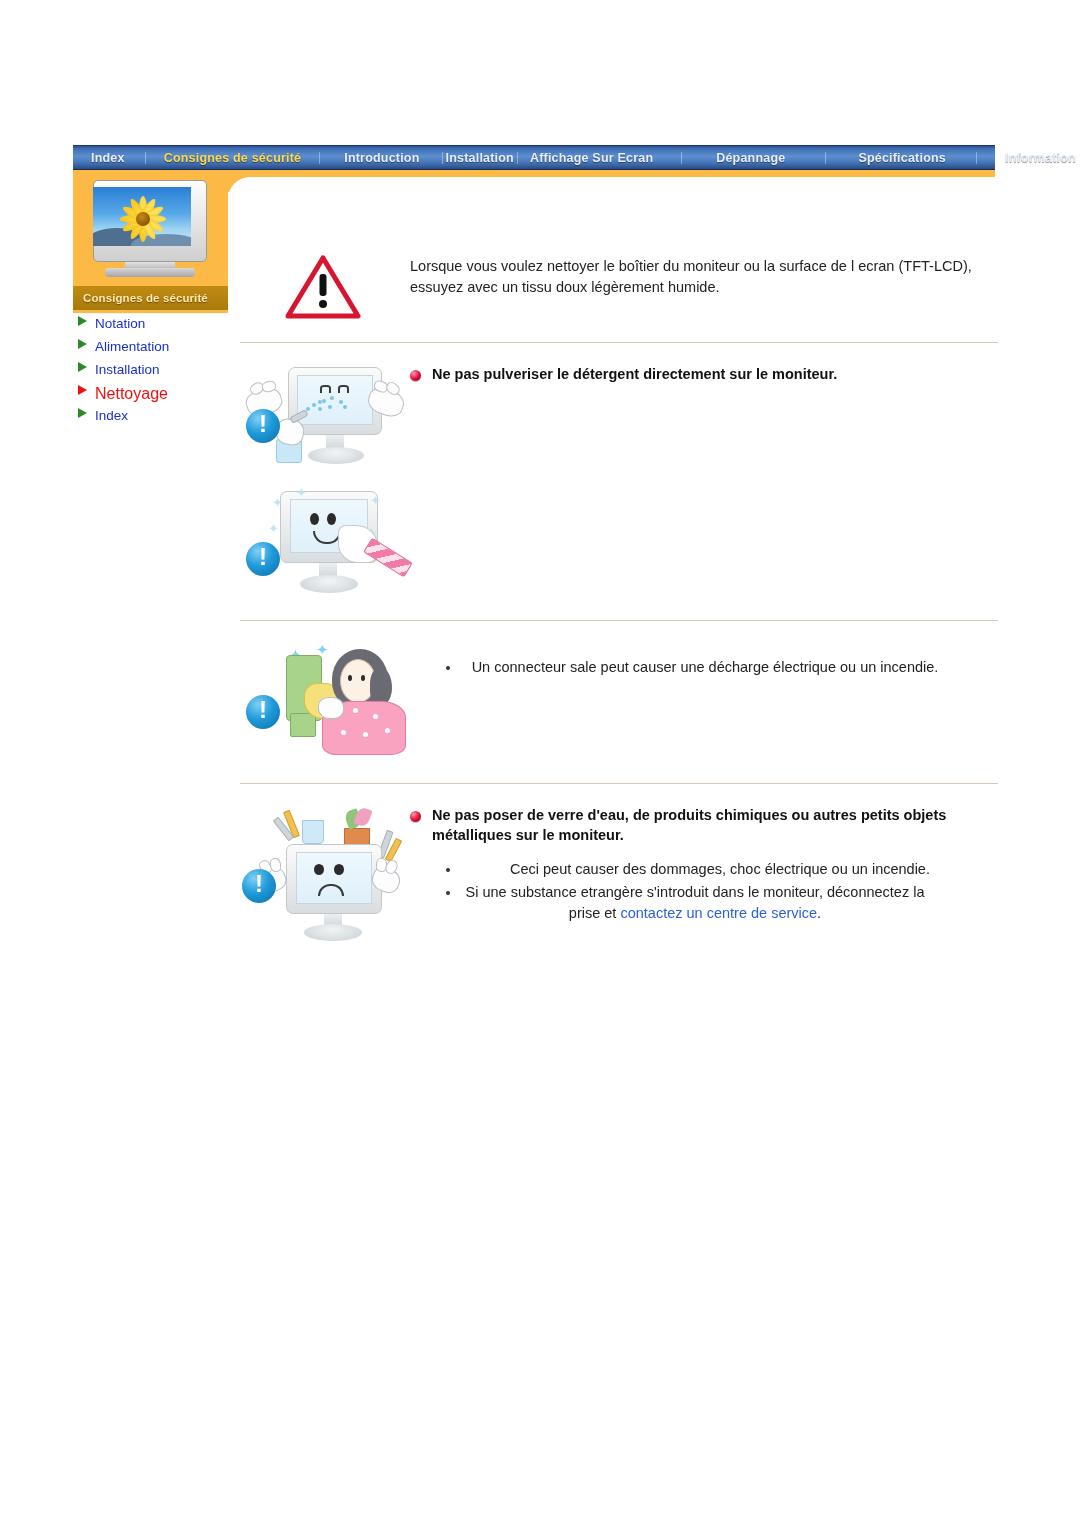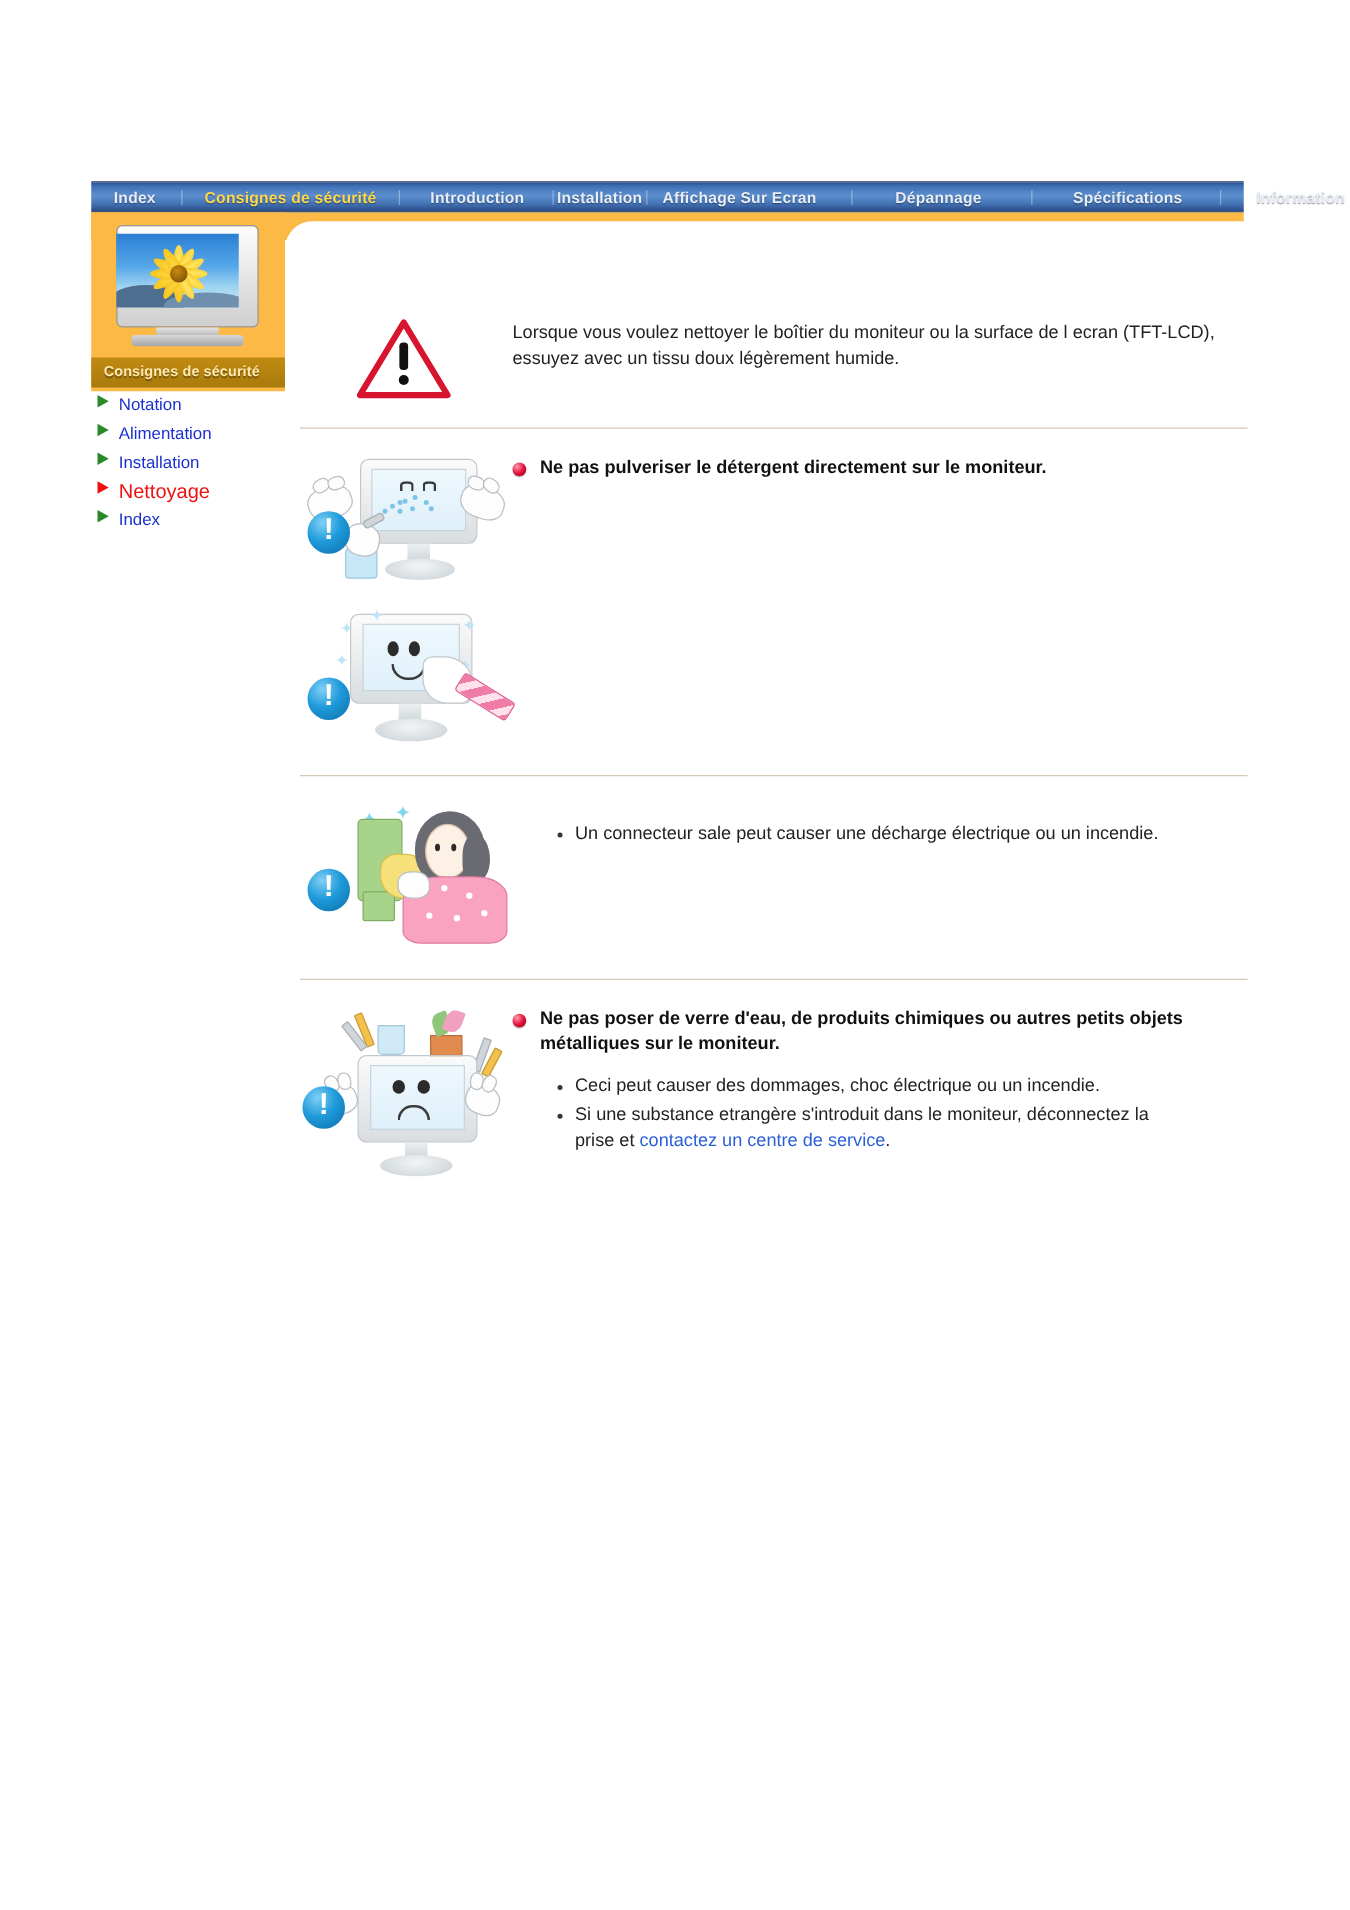--- a/index.html
+++ b/index.html
@@ -268,20 +268,21 @@
     margin: 14px 0 0 0;
     padding-left: 50px;
     list-style: none;
   }
   ul.sub li {
     font-size: 14.5px;
     color: #222;
     line-height: 1.45;
     position: relative;
     margin-bottom: 2px;
+    text-align: center;
   }
   ul.sub li:before {
     content: "";
     position: absolute;
     left: -14px;
     top: 9px;
     width: 4px; height: 4px;
     border-radius: 50%;
     background: #333;
   }

